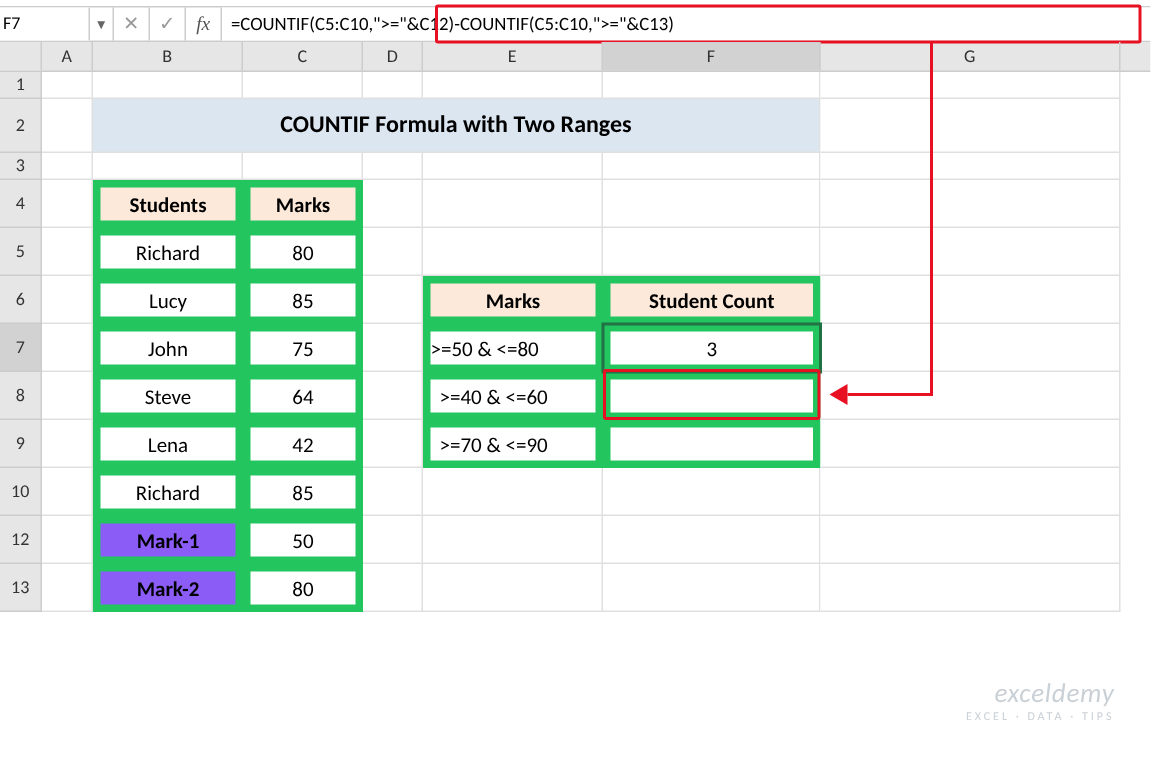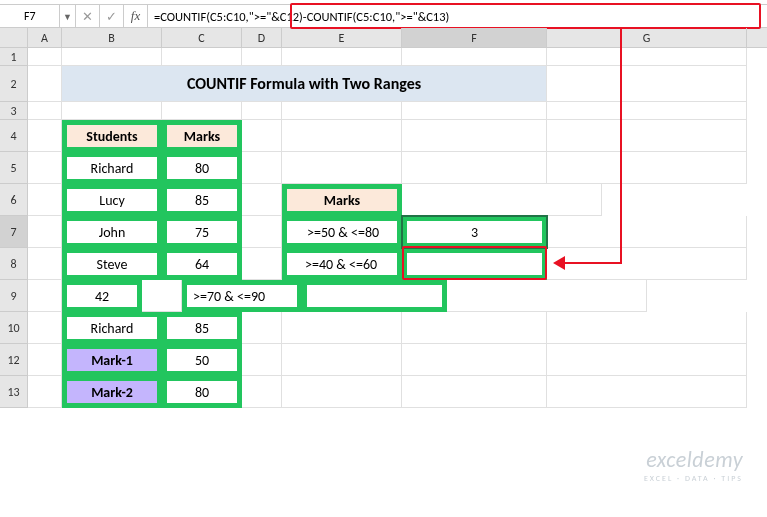--- a/index.html
+++ b/index.html
@@ -1,20 +1,20 @@
 <!DOCTYPE html>
 <html><head>
 <meta charset="utf-8">
 <style>
   * { box-sizing: border-box; margin: 0; padding: 0; }
   body { font-family: Calibri, Arial, sans-serif; font-size: 13px; background: #fff; width: 767px; height: 517px; position: relative; overflow: hidden; }
 
   
   .topbar { display: flex; align-items: stretch; height: 24px; border: 1px solid #ccc; border-left: none; border-right: none; margin-top: 4px; position: relative; }
-  .namebox { width: 60px; border-right: 1px solid #ccc; display: flex; align-items: center; padding: 0 24px; font-size: 12px; background: #fff; }
+  .namebox { width: 60px; border-right: 1px solid #ccc; display: flex; align-items: center; padding: 0 2px; font-size: 12px; background: #fff; }
   .namebox-dd { width: 16px; border-right: 1px solid #ccc; display: flex; align-items: center; justify-content: center; color: #666; font-size: 9px; }
   .btnbox { width: 24px; border-right: 1px solid #ccc; display: flex; align-items: center; justify-content: center; font-size: 13px; color: #999; }
   .fx { font-style: italic; font-family: 'Times New Roman', serif; font-size: 13px; color: #555; }
   .formula { flex: 1; display: flex; align-items: center; padding: 0 6px; font-size: 12.5px; background: #fff; }
   .topbar-highlight { position: absolute; top: -2px; left: 290px; right: 6px; height: 26px; border: 2px solid #e81123; border-radius: 2px; pointer-events: none; }
 
   
   .colhdrs { display: flex; height: 20px; background: #e6e6e6; border-bottom: 1px solid #ccc; font-size: 12px; color: #333; }
   .corner { width: 28px; border-right: 1px solid #ccc; background: #e6e6e6; }
   .ch { border-right: 1px solid #ccc; display: flex; align-items: center; justify-content: center; position: relative; }
@@ -34,35 +34,35 @@
   .cD { width: 40px; }
   .cE { width: 120px; }
   .cF { width: 145px; }
   .cG { width: 200px; }
 
   .row1 { height: 18px; }
 
   
   .bdr { border: 5px solid #22c55e; }
   .hdr { background: #fce9da; font-weight: bold; }
-  .hdr2 { background: #c4b5fd; font-weight: bold; }
+  .hdr2 { background: #8b5cf6; font-weight: bold; }
   .title-cell { background: #dce6f1; font-weight: bold; font-size: 16px; text-align: center; justify-content: center; }
 
   
   .active-cell { outline: 2px solid #217346; outline-offset: -1px; z-index: 2; }
 
   
   .callout { position: absolute; border: 2.5px solid #e81123; border-radius: 2px; pointer-events: none; z-index: 5; }
   .arrow-v { position: absolute; width: 2px; background: #e81123; z-index: 4; }
   .arrow-h { position: absolute; height: 2px; background: #e81123; z-index: 4; }
   .arrowhead { position: absolute; width: 0; height: 0; z-index: 6; }
   .arrowhead.left { border-top: 7px solid transparent; border-bottom: 7px solid transparent; border-right: 12px solid #e81123; }
 
   .watermark { position: absolute; right: 24px; bottom: 34px; text-align: right; color: #c9d0d6; font-family: Calibri, Arial, sans-serif; }
-  .watermark .wm1 { font-size: 22px; font-style: italic; letter-spacing: 0.5px; }
+  .watermark .wm1 { font-size: 18px; font-style: italic; letter-spacing: 0.5px; }
   .watermark .wm2 { font-size: 8px; letter-spacing: 2px; }
 </style>
 </head>
 <body>
 
 <div class="topbar">
   <div class="namebox">F7</div>
   <div class="namebox-dd">▼</div>
   <div class="btnbox">✕</div>
   <div class="btnbox">✓</div>
@@ -137,48 +137,50 @@
       <div class="cell cG"></div>
   </div>
 
   <div class="row">
     <div class="rh">6</div>
     <div class="cell cA"></div>
     <div class="cell cB bdr">Lucy</div>
     <div class="cell cC bdr">85</div>
     <div class="cell cD"></div>
     <div class="cell cE bdr hdr">Marks</div>
+    <div class="cell cF bdr hdr">Student Count</div>
     <div class="cell cG"></div>
   </div>
 
   <div class="row">
     <div class="rh active">7</div>
     <div class="cell cA"></div>
     <div class="cell cB bdr">John</div>
     <div class="cell cC bdr">75</div>
     <div class="cell cD"></div>
-    <div class="cell cE bdr" style="justify-content:flex-start;padding-left:20px">&gt;=50 &amp; &lt;=80</div>
+    <div class="cell cE bdr" style="justify-content:flex-start;padding-left:0">&gt;=50 &amp; &lt;=80</div>
     <div class="cell cF bdr active-cell">3</div>
     <div class="cell cG"></div>
   </div>
 
   <div class="row">
     <div class="rh">8</div>
     <div class="cell cA"></div>
     <div class="cell cB bdr">Steve</div>
     <div class="cell cC bdr">64</div>
     <div class="cell cD"></div>
-    <div class="cell cE bdr" style="justify-content:flex-start;padding-left:18px">&gt;=40 &amp; &lt;=60</div>
+    <div class="cell cE bdr" style="justify-content:flex-start;padding-left:6px">&gt;=40 &amp; &lt;=60</div>
     <div class="cell cF bdr"></div>
     <div class="cell cG"></div>
   </div>
 
   <div class="row">
     <div class="rh">9</div>
     <div class="cell cA"></div>
+    <div class="cell cB bdr">Lena</div>
     <div class="cell cC bdr">42</div>
     <div class="cell cD"></div>
     <div class="cell cE bdr" style="justify-content:flex-start;padding-left:6px">&gt;=70 &amp; &lt;=90</div>
     <div class="cell cF bdr"></div>
     <div class="cell cG"></div>
   </div>
 
   <div class="row">
     <div class="rh">10</div>
     <div class="cell cA"></div>

